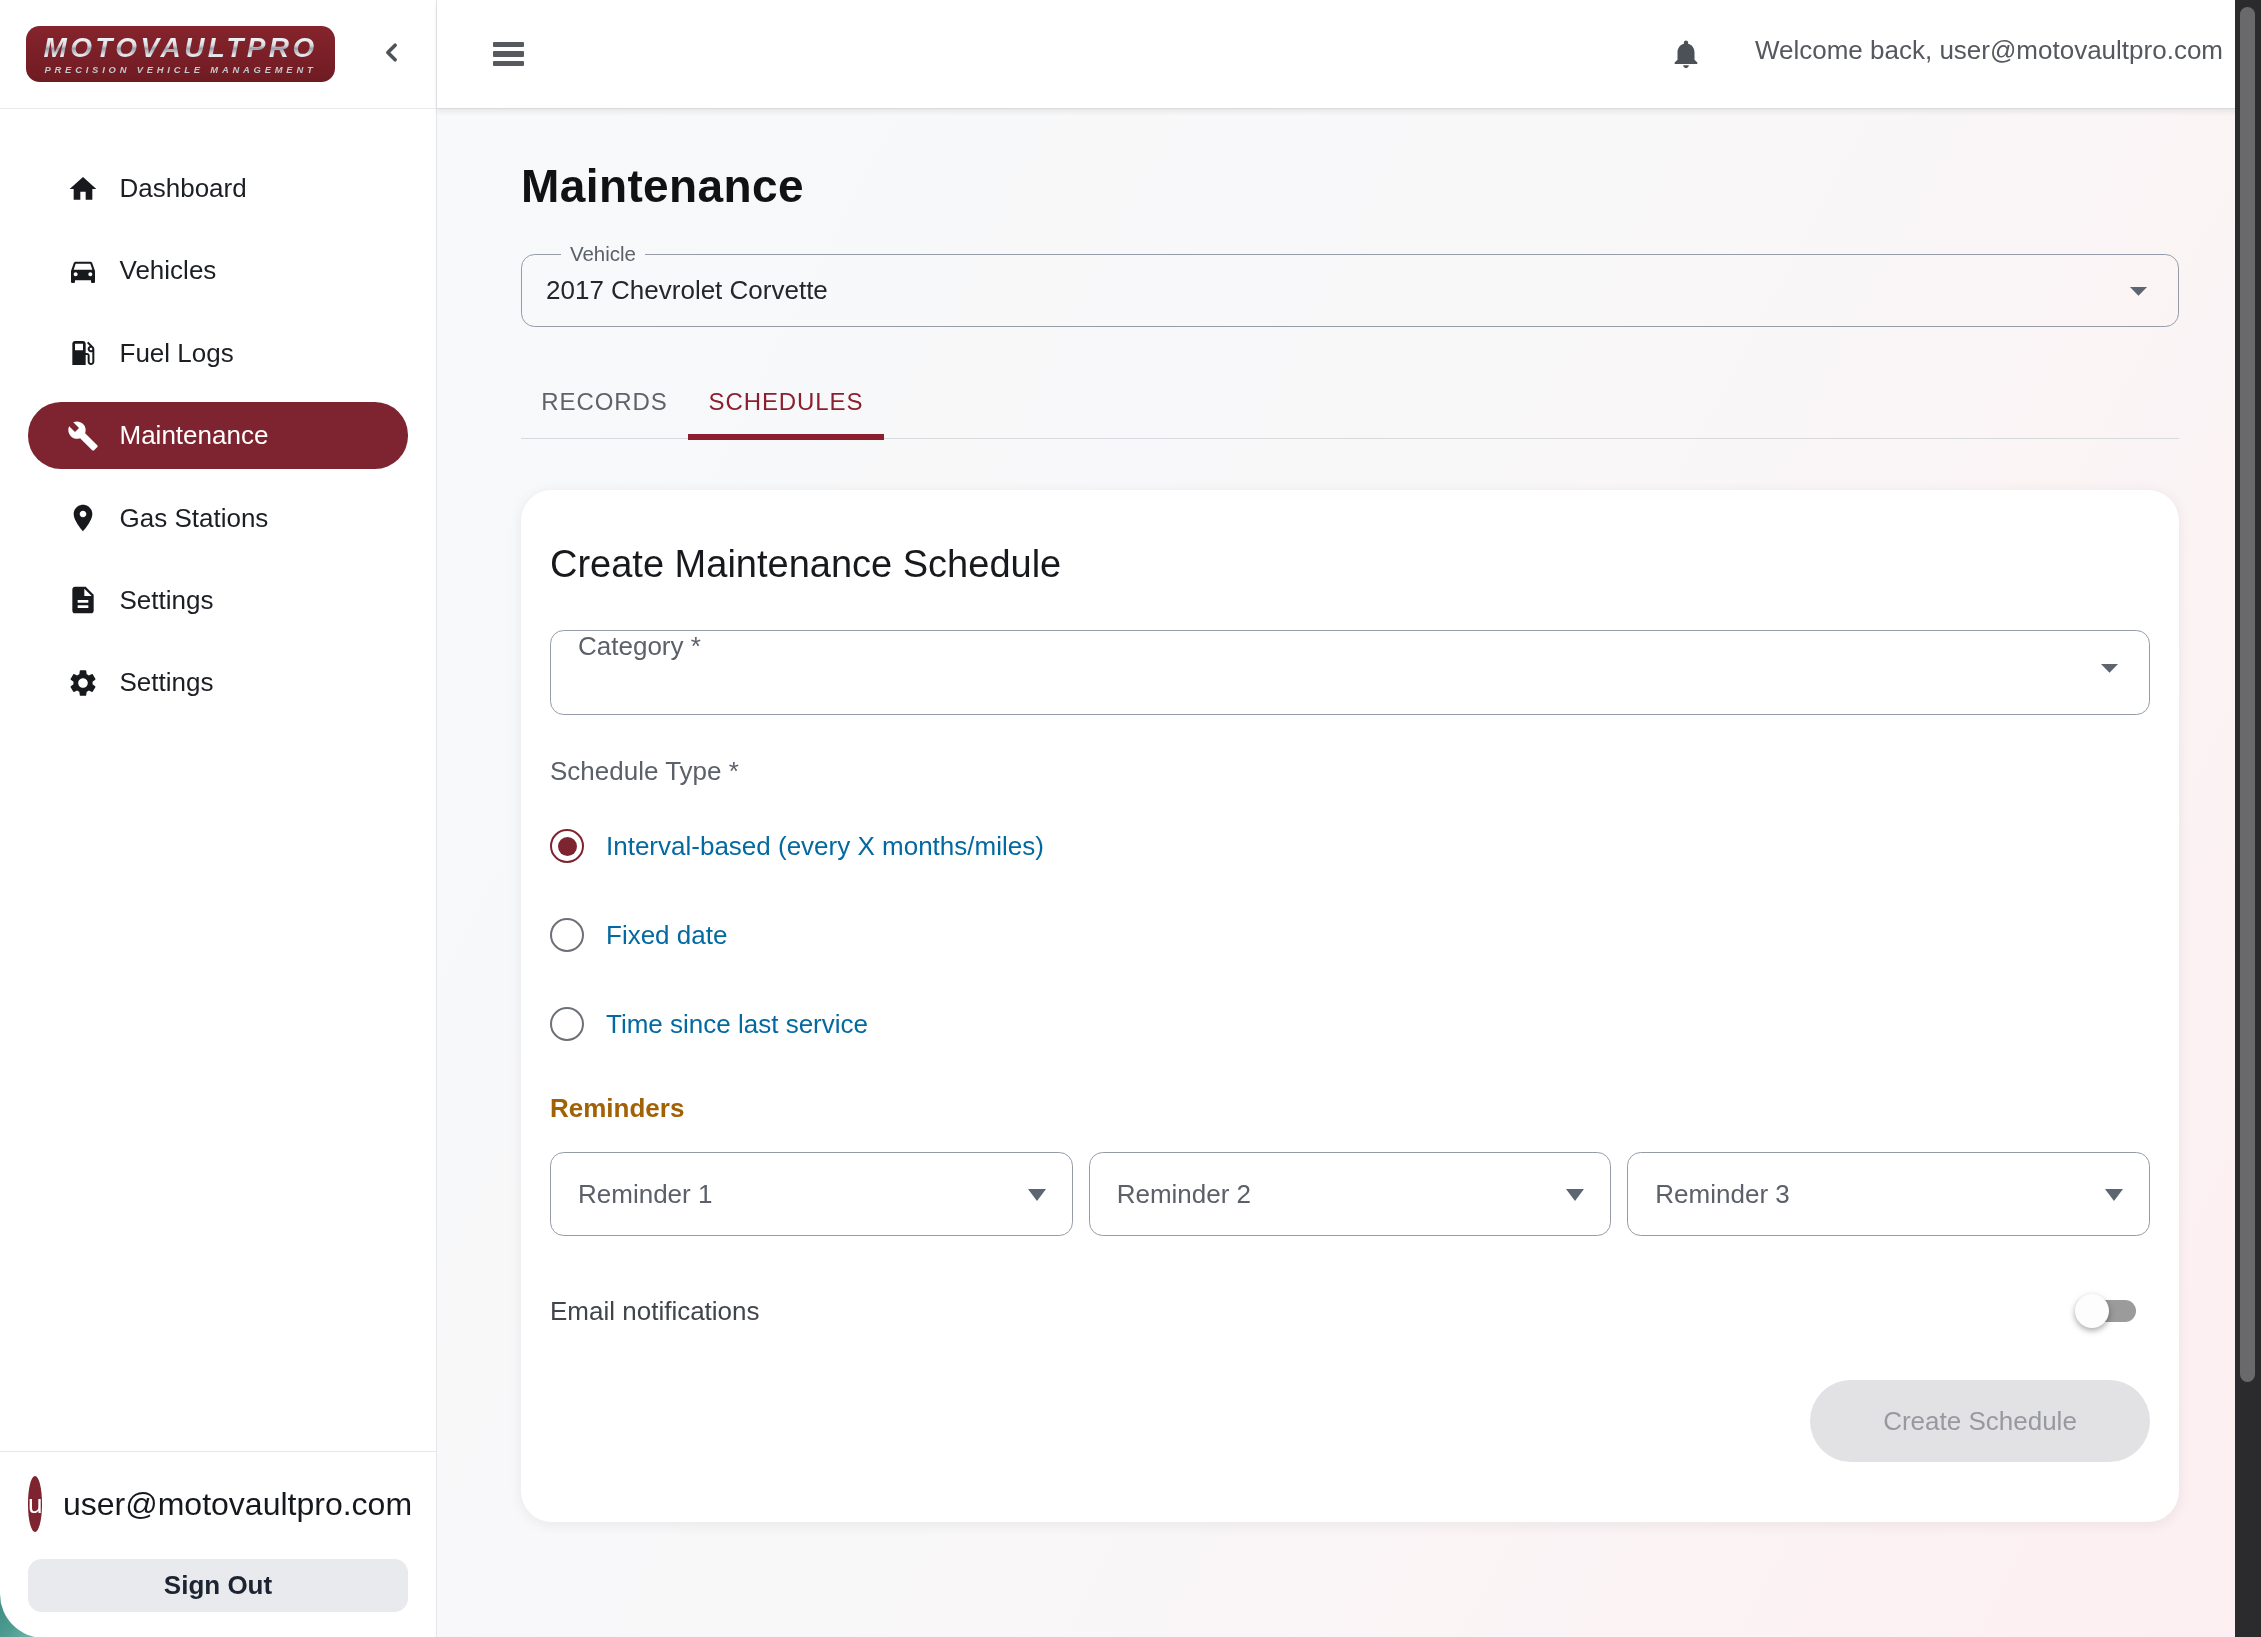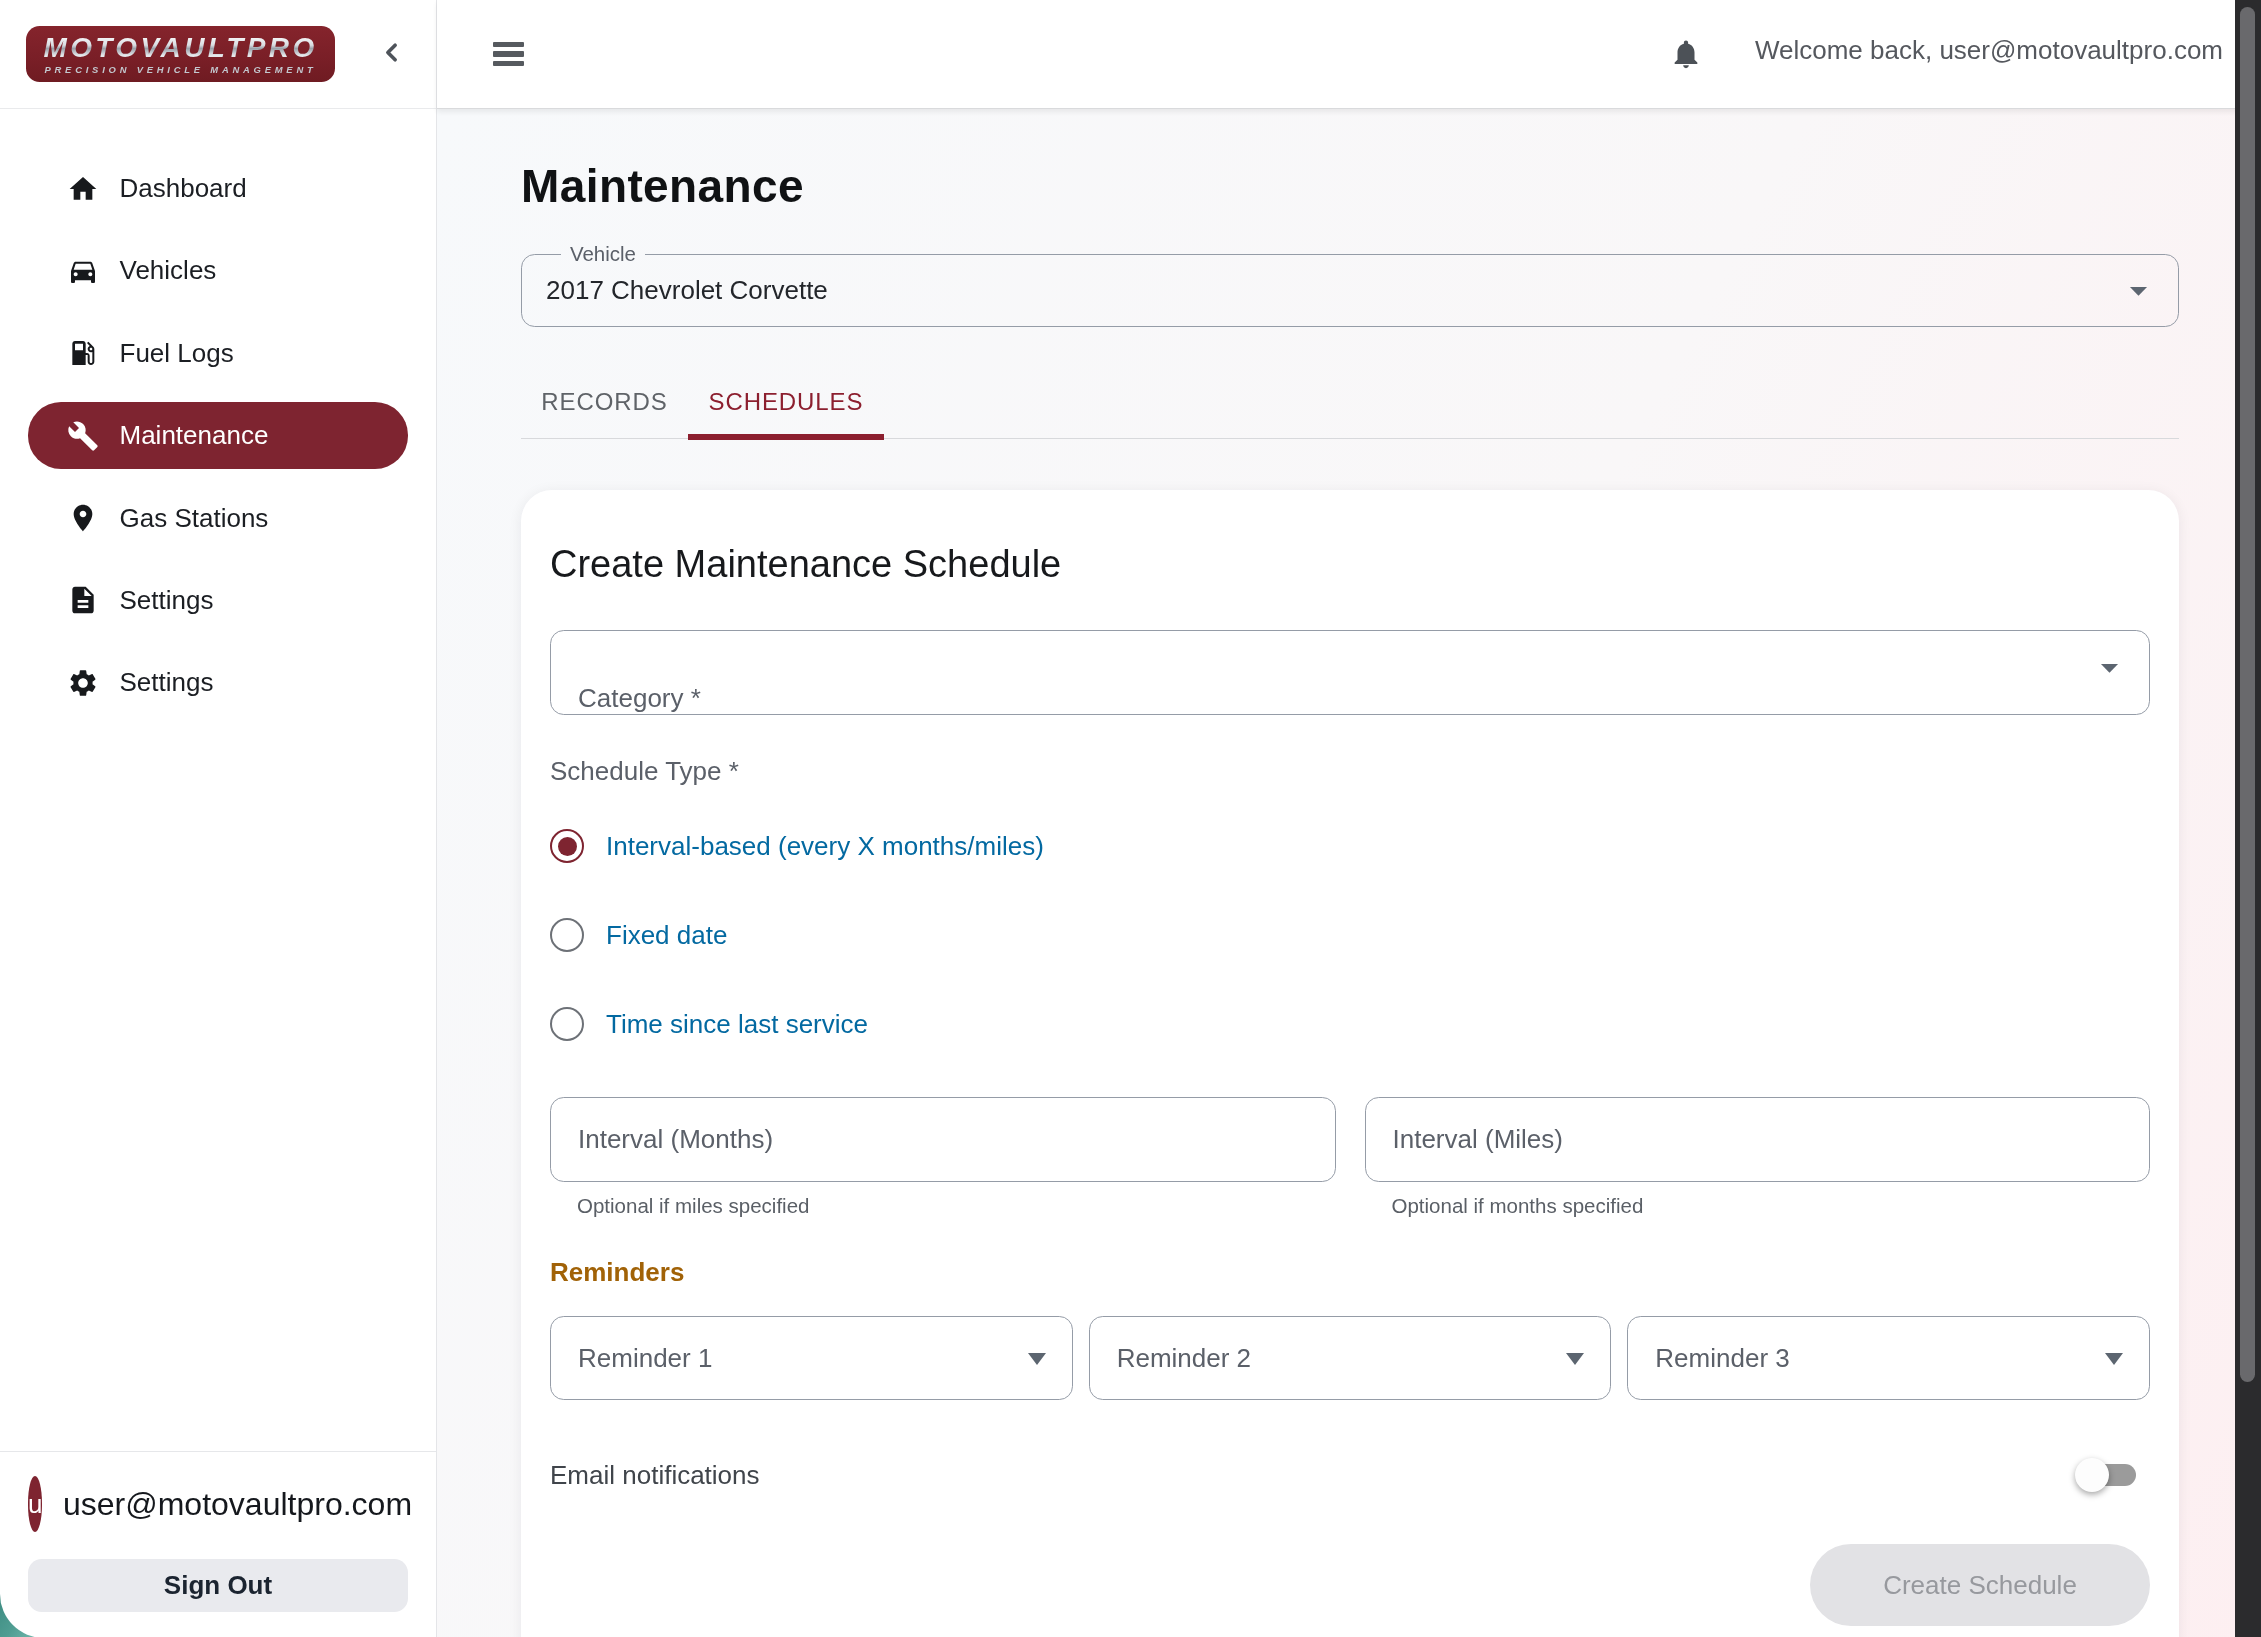--- a/index.html
+++ b/index.html
@@ -78,21 +78,21 @@
   .tab.records { width:167px; }
   .tab.schedules { width:196px; color:#8C1F2F; }
   .tab.schedules .tab-underline { position:absolute; left:0; right:0; bottom:-1.7px; height:6px; background:#8C1F2F; }
 
   
   .card { margin-top:51px; background:#ffffff; border-radius:31px; box-shadow:0 2.6px 13.7px rgba(25,30,40,0.07);
     padding:53px 29px 60px 29px; }
   .card-title { font-size:38px; font-weight:400; color:#17191c; }
 
   .select-field { position:relative; height:85px; border:1.7px solid #959ca7; border-radius:13.7px; background:#fff;
-    display:flex; align-items:flex-end; padding:0 27px; cursor:pointer; }
+    display:flex; align-items:flex-start; padding:0 27px; cursor:pointer; }
   .select-field .placeholder { font-size:26px; color:#5b6069; }
   .category-field { margin-top:44px; }
 
   .group-label { margin-top:41px; font-size:26px; color:#5b6069; }
 
   .radio-group { margin-top:12px; }
   .radio-row { display:flex; align-items:center; height:60px; margin-top:29px; cursor:pointer; }
   .radio-circle { width:34px; height:34px; border-radius:50%; border:2.6px solid #6d7177; position:relative; flex:0 0 auto; }
   .radio-row.selected .radio-circle { border-color:#7E2430; }
   .radio-row.selected .radio-circle::after { content:""; position:absolute; left:50%; top:50%; width:19px; height:19px;
@@ -282,34 +282,20 @@
           <div class="radio-row">
             <span class="radio-circle"></span>
             <span class="radio-label">Fixed date</span>
           </div>
           <div class="radio-row">
             <span class="radio-circle"></span>
             <span class="radio-label">Time since last service</span>
           </div>
         </div>
 
-        <div class="interval-row">
-          <div class="interval-col">
-            <div class="text-field">
-              <input type="text" placeholder="Interval (Months)" style="">
-            </div>
-            <div class="helper-text">Optional if miles specified</div>
-          </div>
-          <div class="interval-col">
-            <div class="text-field">
-              <input type="text" placeholder="Interval (Miles)" style="">
-            </div>
-            <div class="helper-text">Optional if months specified</div>
-          </div>
-        </div>
 
         <div class="reminders-label">Reminders</div>
 
         <div class="reminder-row">
           <div class="reminder-select">
             <span class="placeholder">Reminder 1</span>
             <i class="tri-caret"></i>
           </div>
           <div class="reminder-select">
             <span class="placeholder">Reminder 2</span>

